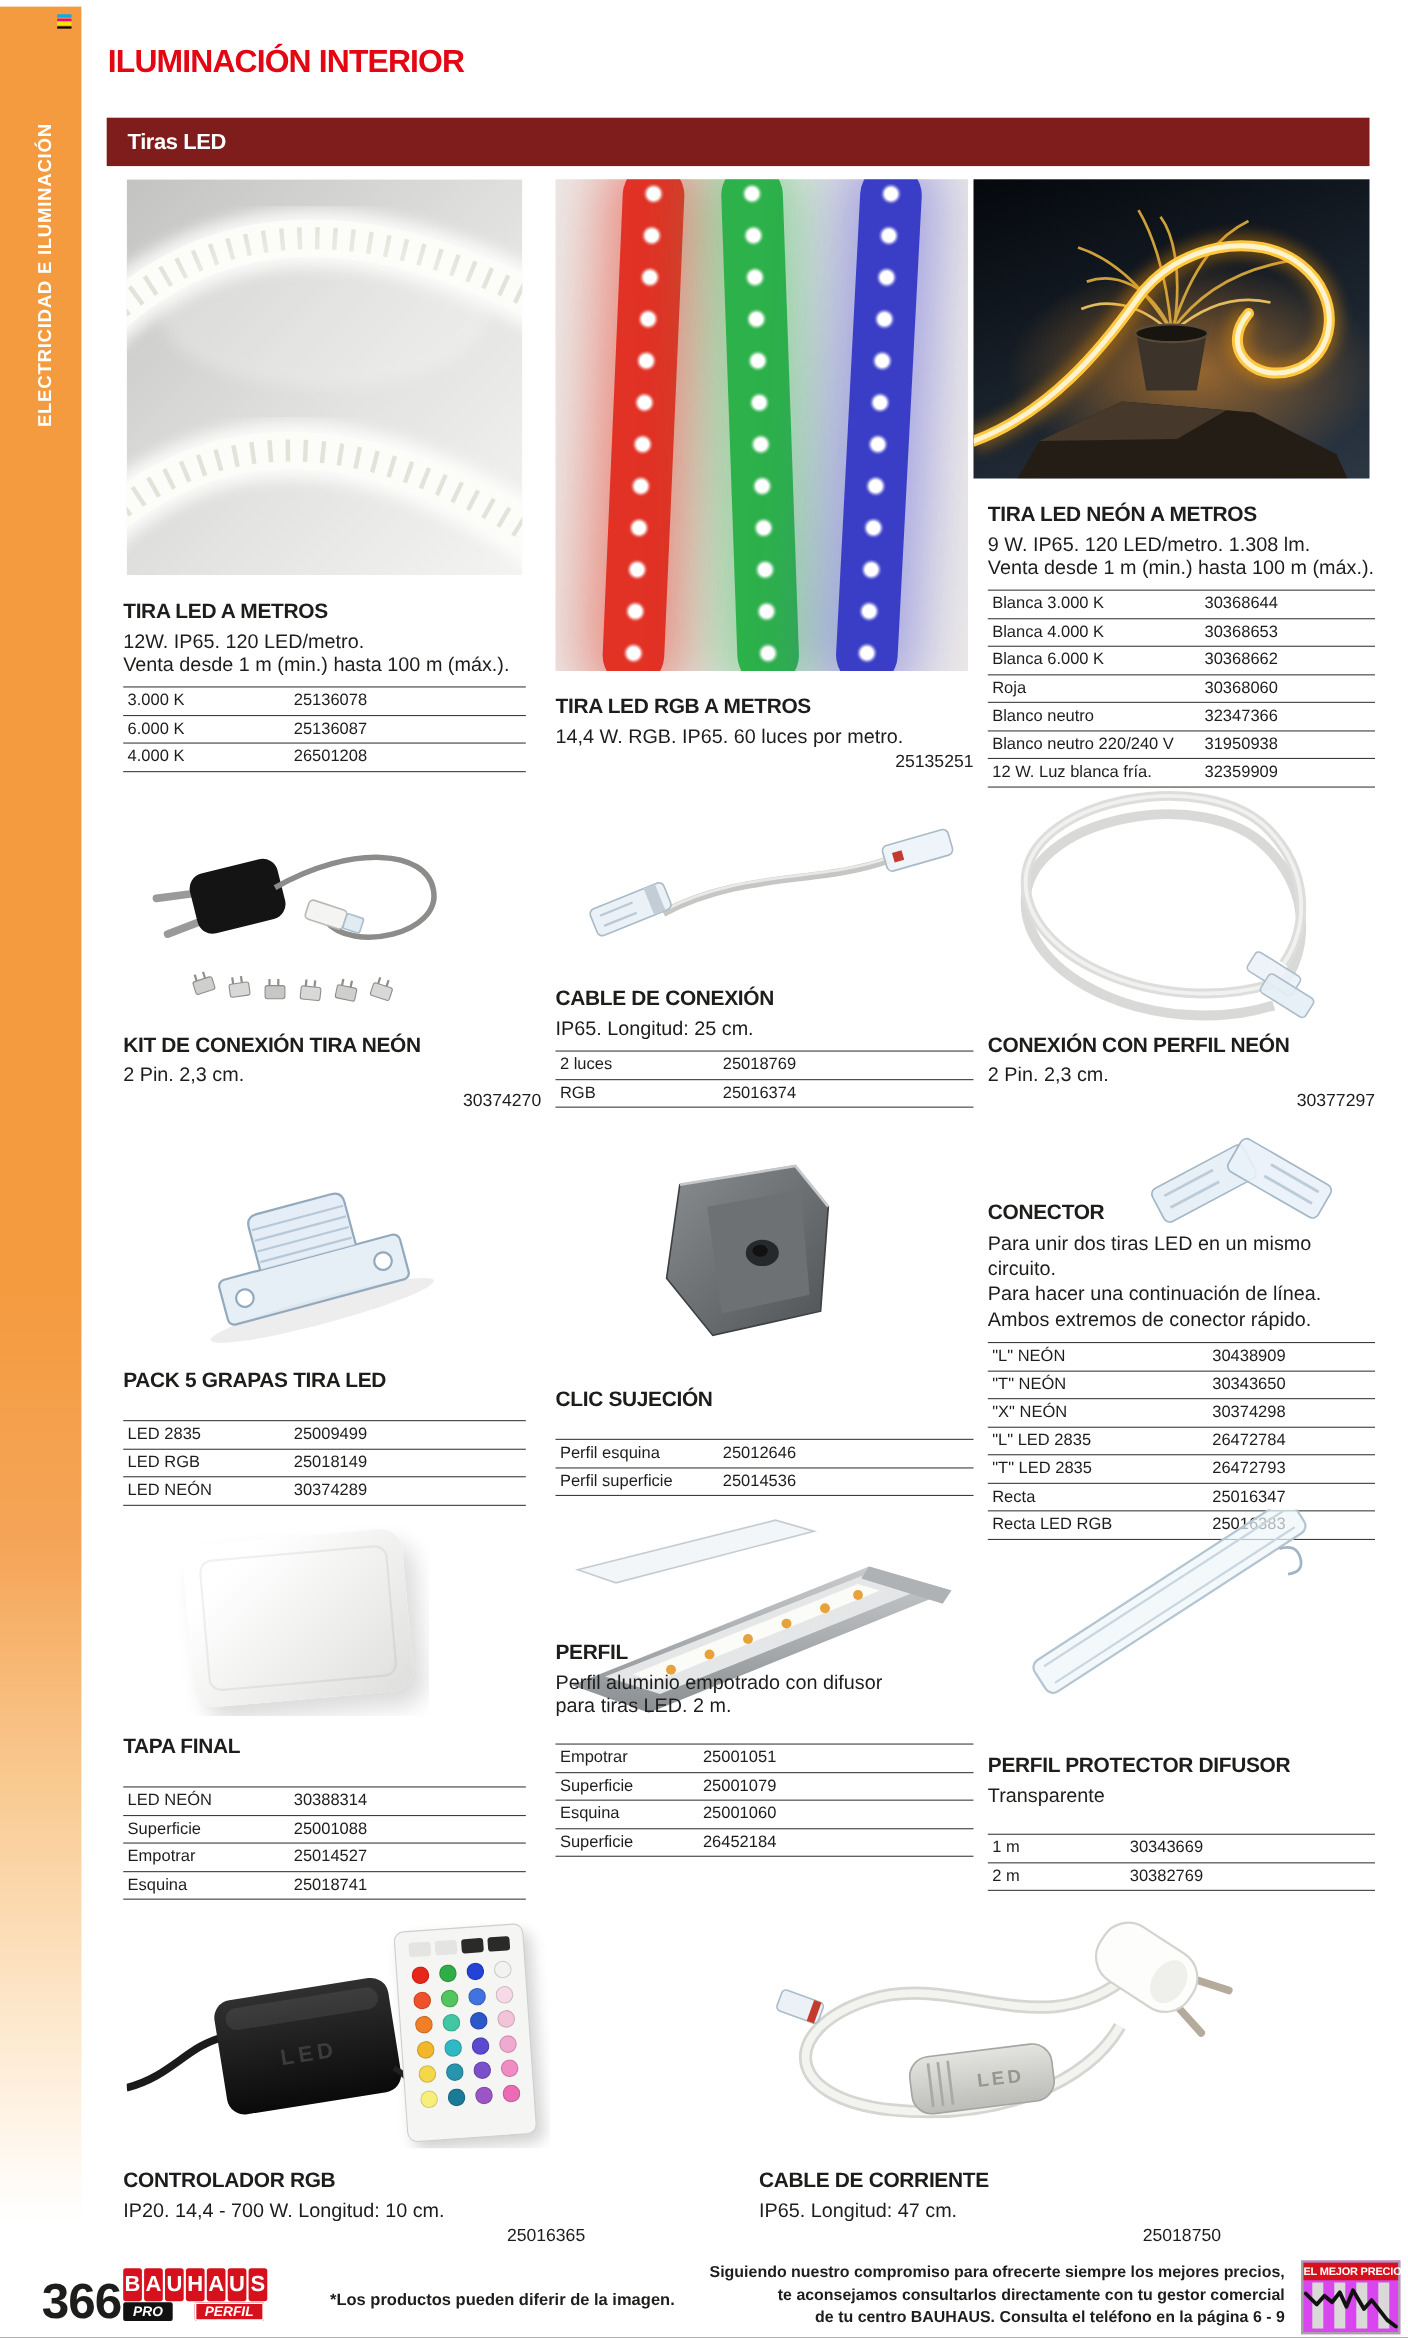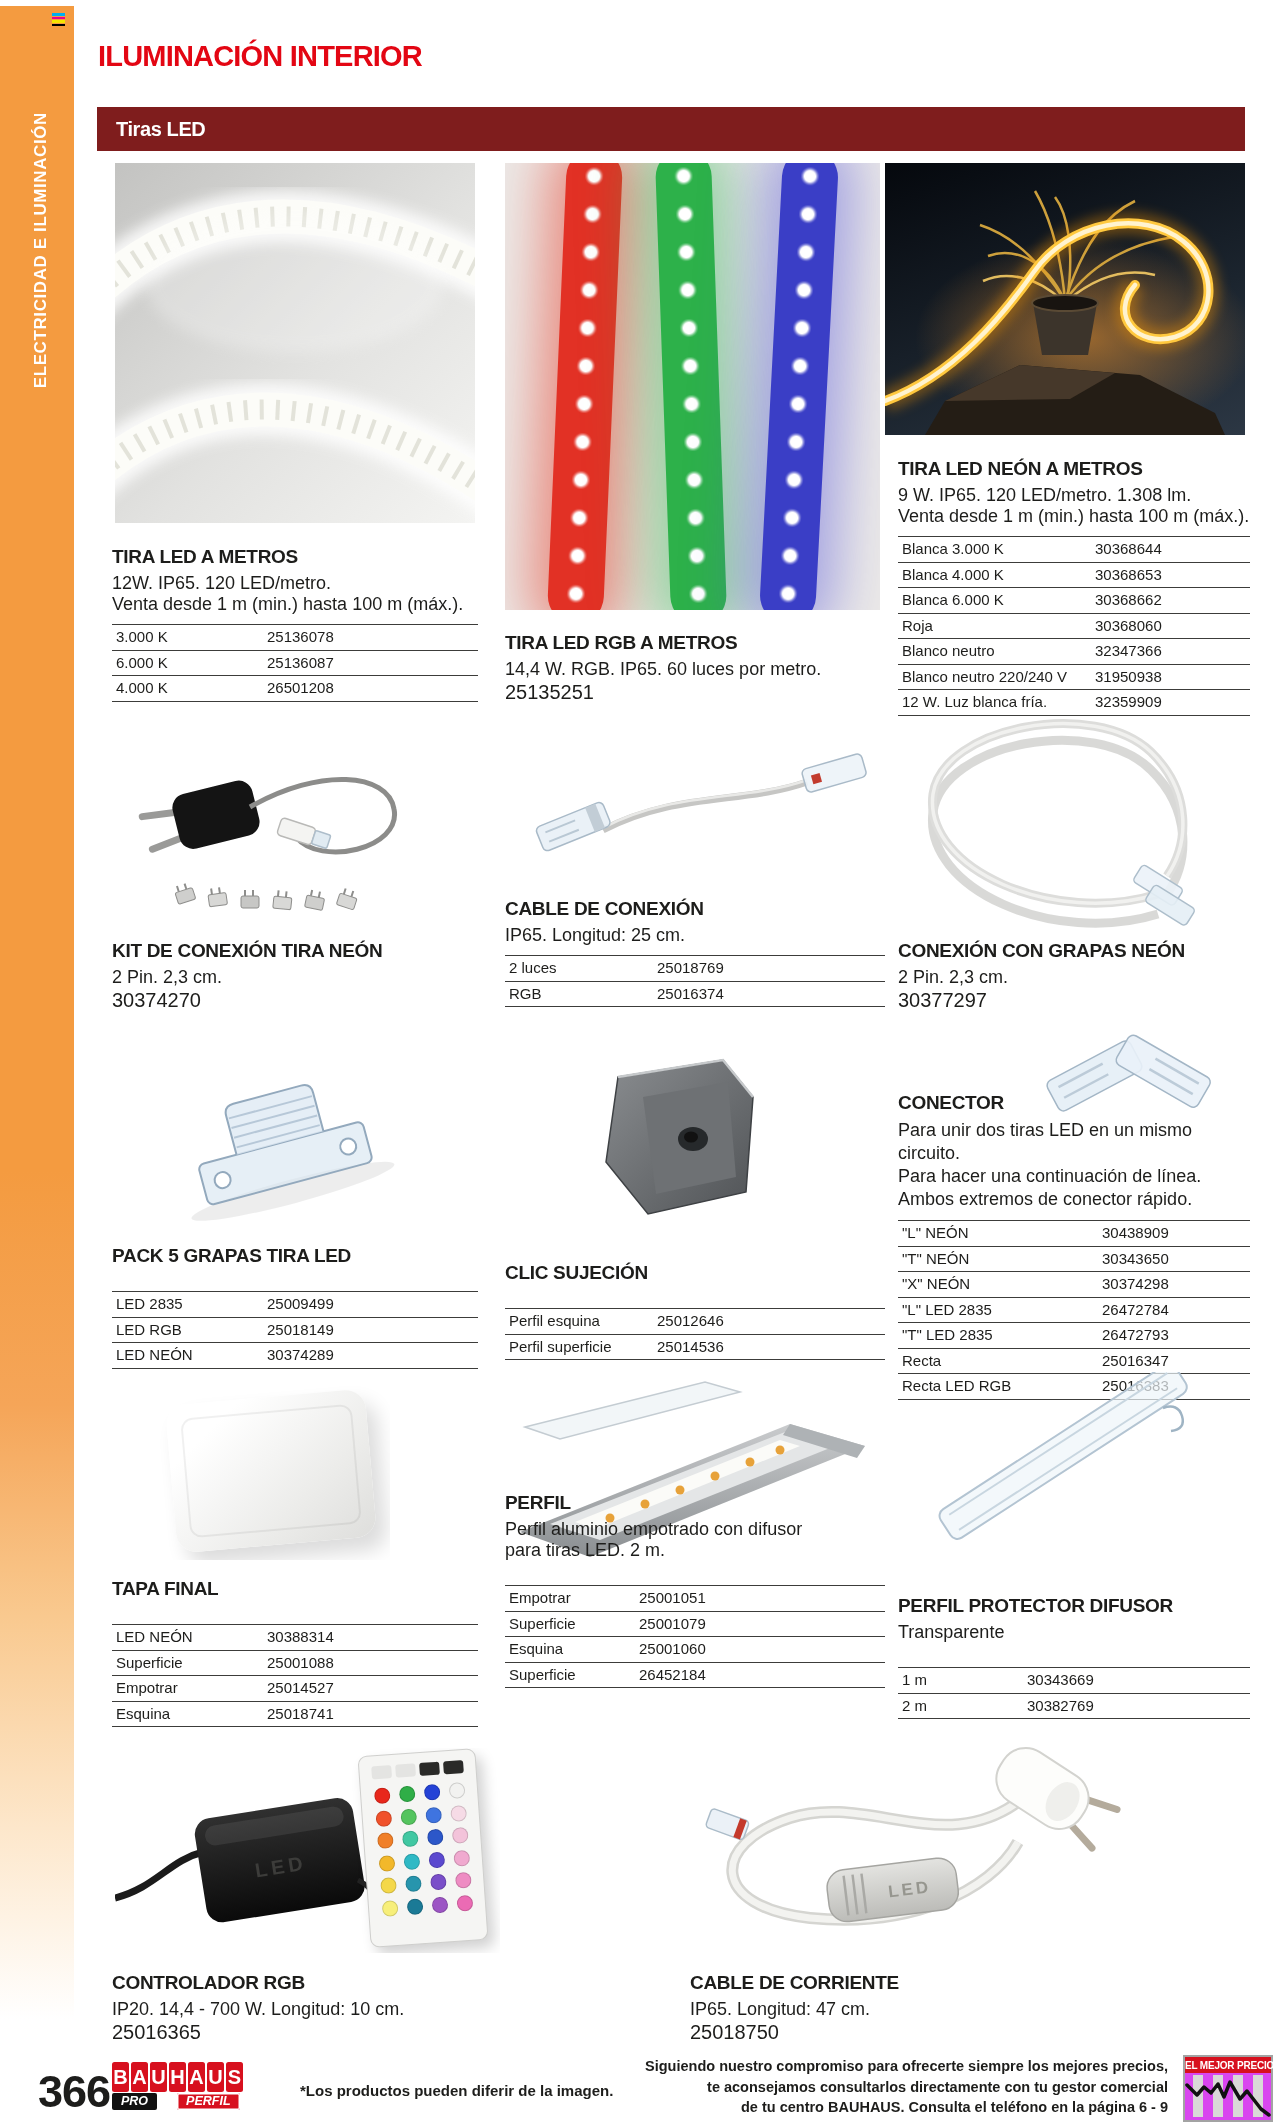--- a/index.html
+++ b/index.html
@@ -19,21 +19,21 @@
     color:#e30613;letter-spacing:-0.8px;}
   .category-bar{position:absolute;left:97px;top:107px;width:1148px;height:44px;background:#7f1d1d;
     display:flex;align-items:center;}
   .category-bar span{color:#fff;font-weight:bold;font-size:20px;padding-left:19px;letter-spacing:-0.4px;}
 
   
   .pblock{position:absolute;}
   .ptitle{margin:0 0 5px;font-size:19px;font-weight:bold;letter-spacing:-0.3px;}
   .pdesc{margin:0;font-size:18px;line-height:21px;}
   .lh23 .pdesc{line-height:23px;}
-  .pcode{margin:2px 0 0;font-size:20px;line-height:21px;}
+  .pcode{margin:2px 0 0;font-size:16px;line-height:21px;text-align:right;}
   .ptable{margin-top:9px;border-top:1.4px solid #3c3c3a;font-size:15px;}
   .ptable.gap{margin-top:24px;}
   .prow{display:flex;border-bottom:1.4px solid #3c3c3a;padding:3px 2px 4px 4px;line-height:17.5px;}
   .lab{flex:0 0 151px;}
   .t-mid .lab{flex-basis:148px;}
   .t-perfil .lab{flex-basis:130px;}
   .t-dif .lab{flex-basis:125px;}
   .t-neon .lab{flex-basis:193px;}
   .t-con .lab{flex-basis:200px;}
 
@@ -315,21 +315,21 @@
           <span class="code">25018769</span>
         </div>
       <div class="prow">
           <span class="lab">RGB</span>
           <span class="code">25016374</span>
         </div>
     </div>
   </section>
 
   <section class="pblock" style="left:898px;top:940px;width:352px">
-    <h3 class="ptitle">CONEXIÓN CON GRAPAS NEÓN</h3>
+    <h3 class="ptitle">CONEXIÓN CON PERFIL NEÓN</h3>
     <p class="pdesc">2 Pin. 2,3 cm.</p>
     <p class="pcode">30377297</p>
   </section>
 
   <div class="imgbox" style="left:140px;top:1048px;width:280px;height:190px">
     <svg width="280" height="190" viewBox="0 0 280 190">
       <g transform="rotate(-15 140 95)">
         <ellipse cx="140" cy="145" rx="105" ry="12" fill="rgba(0,0,0,.07)"></ellipse>
         <rect x="55" y="95" width="170" height="42" rx="6" fill="rgba(214,228,240,.6)" stroke="#93a9bd" stroke-width="2"></rect>
         <path d="M95 95 L95 55 Q95 45 105 45 L175 45 Q185 45 185 55 L185 95" fill="rgba(222,234,244,.8)" stroke="#93a9bd" stroke-width="2"></path>

